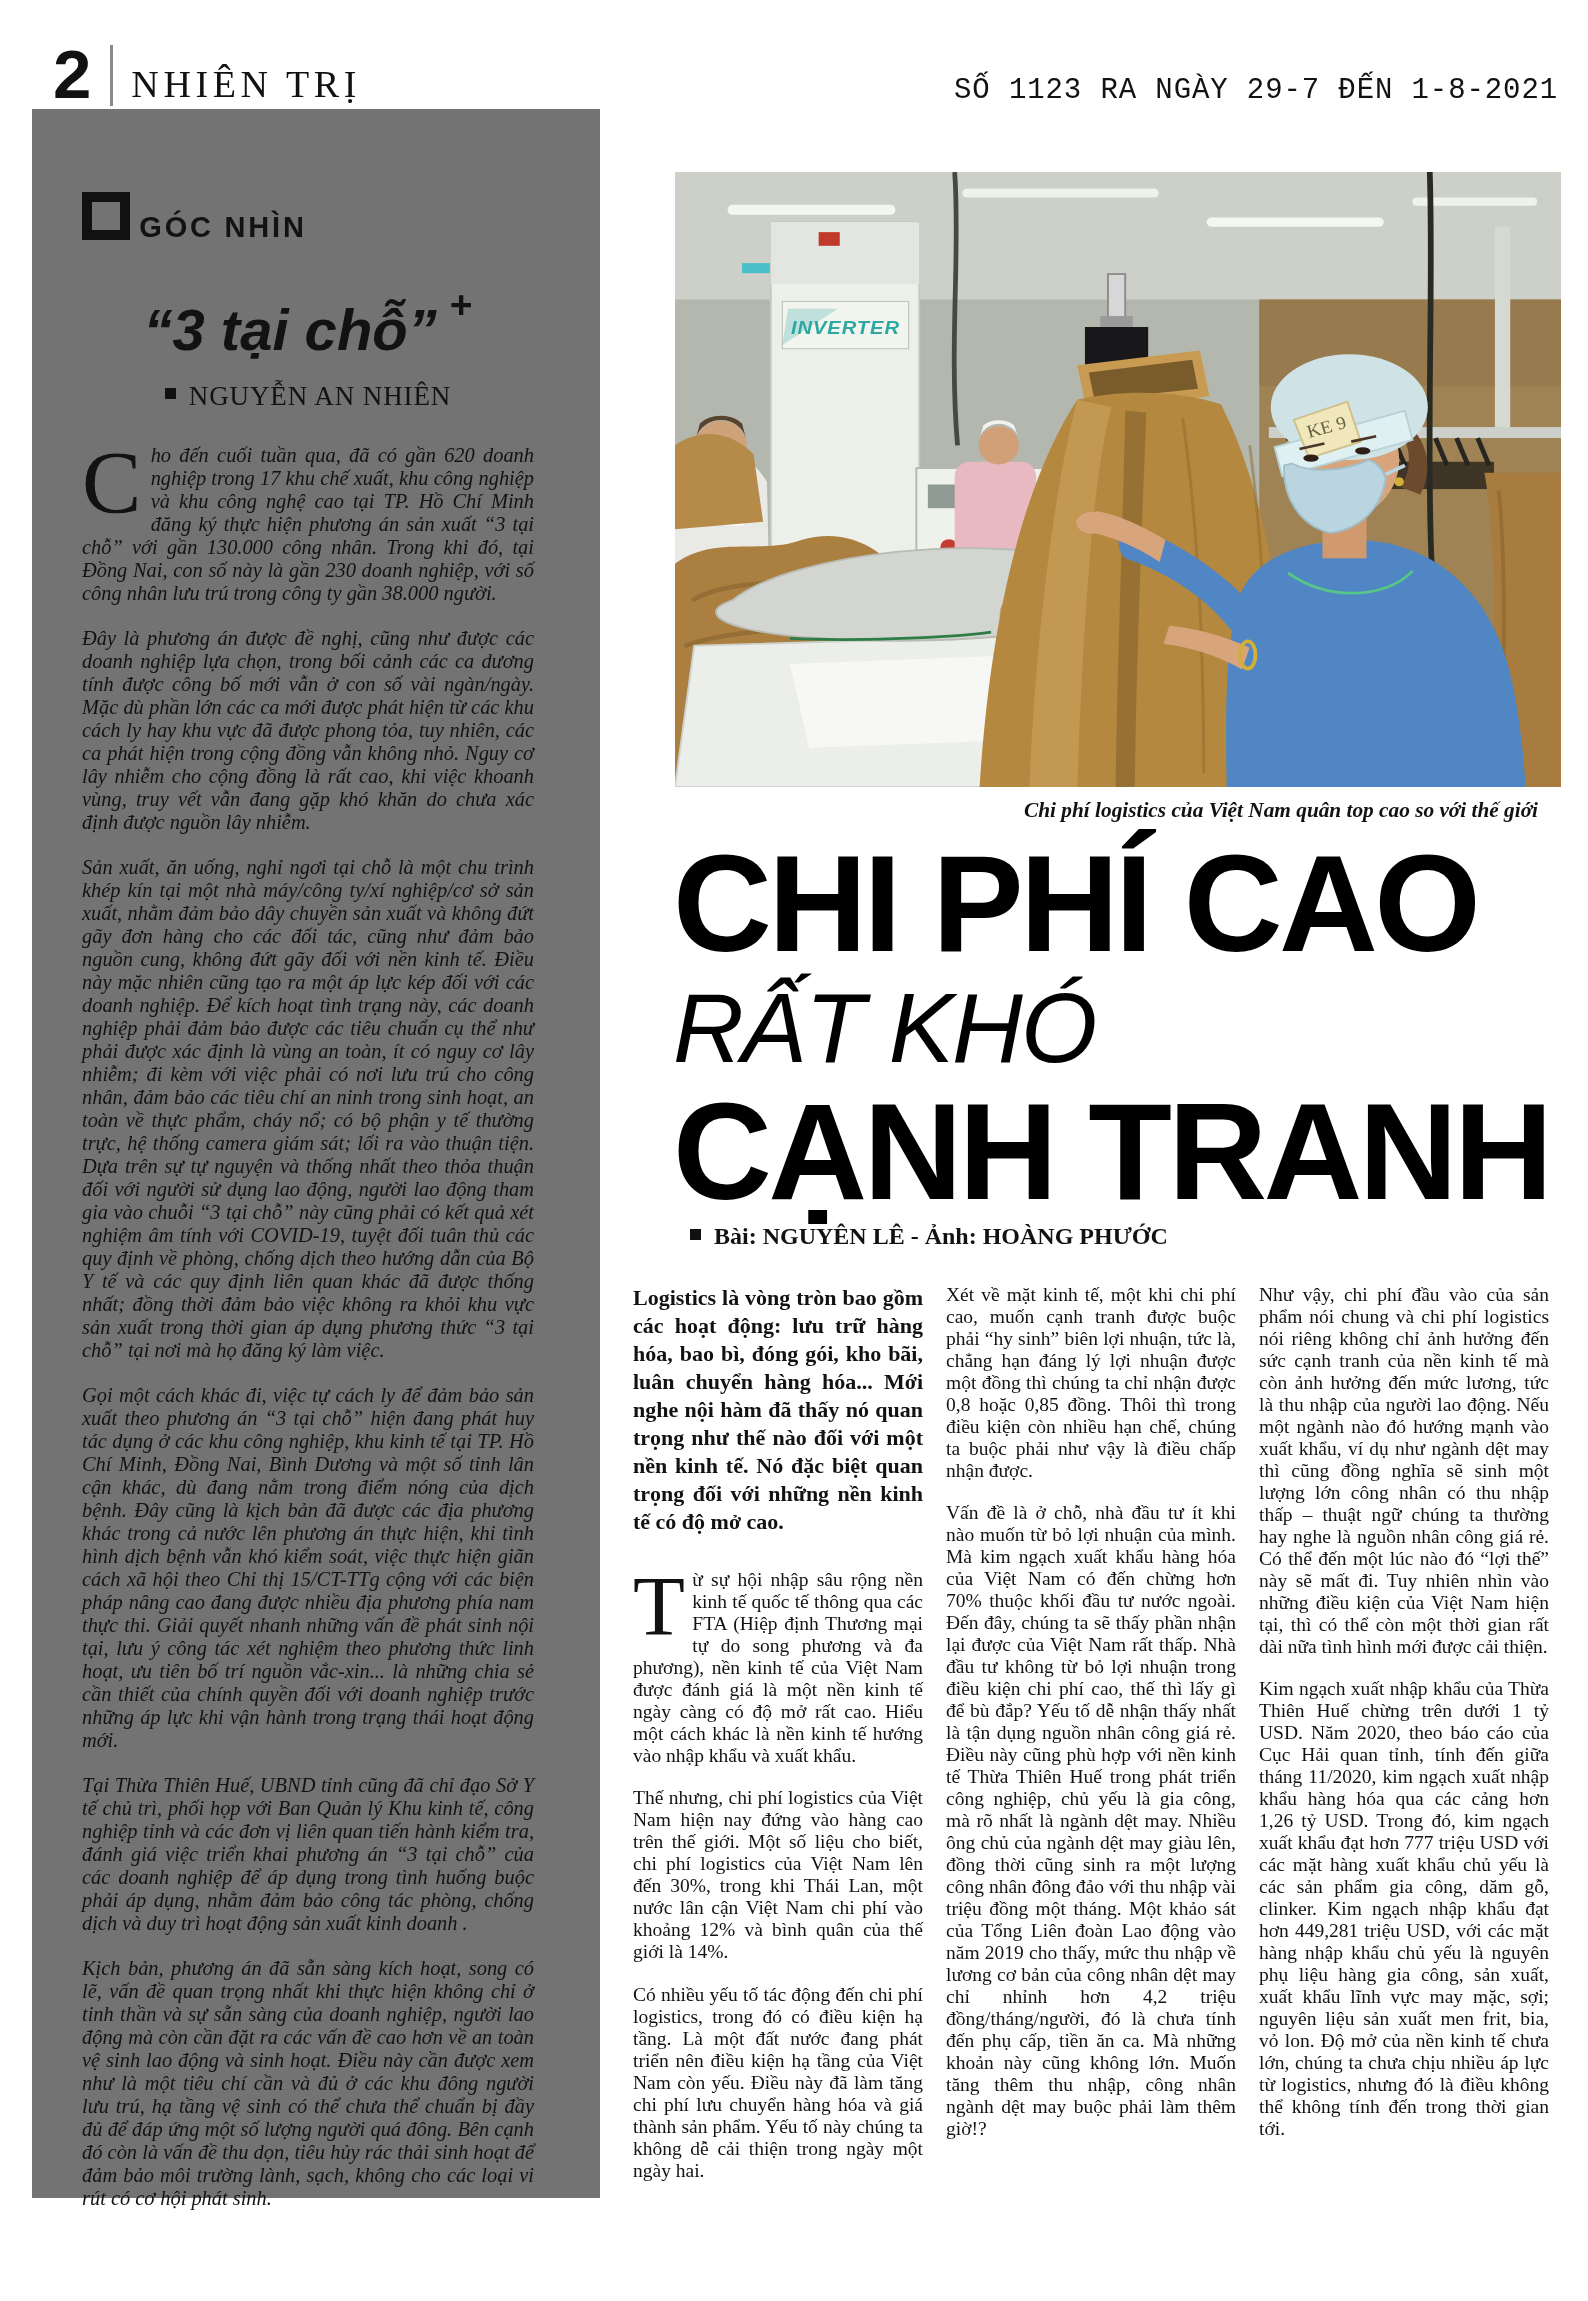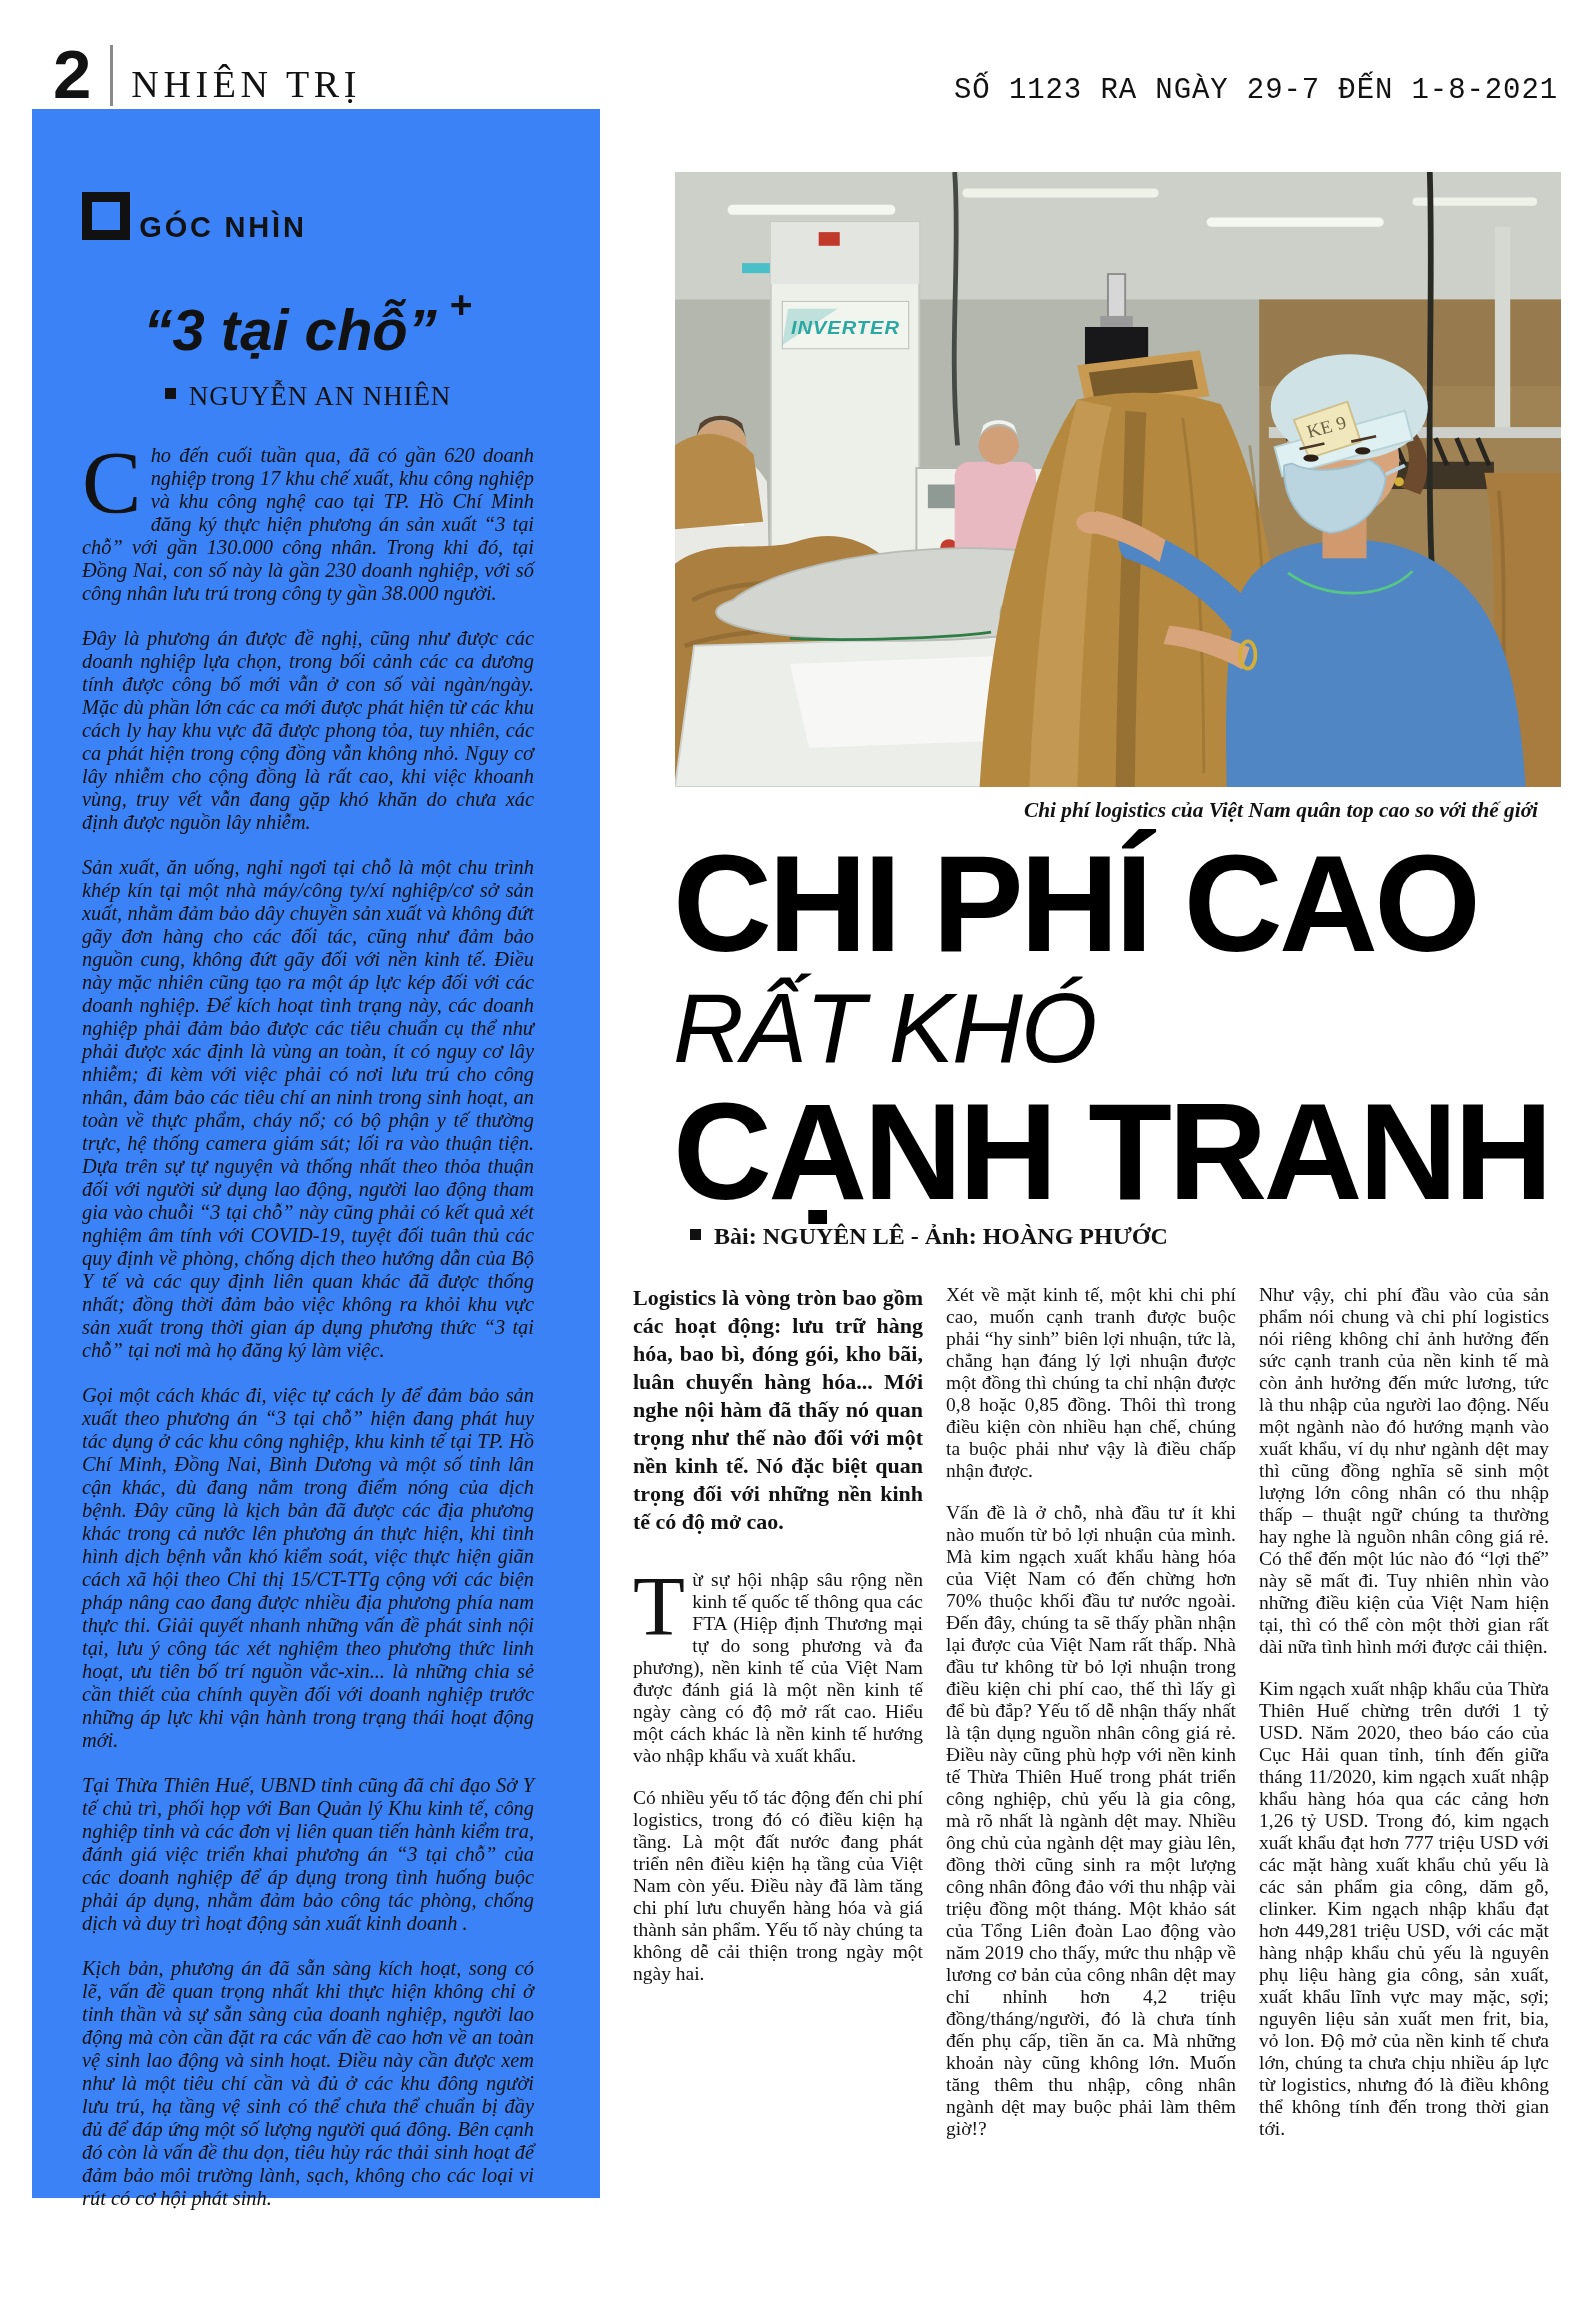--- a/index.html
+++ b/index.html
@@ -7,21 +7,21 @@
         font-family:"Liberation Serif",serif;color:#121212;}
 
   
   .masthead{position:absolute;left:53px;top:45px;display:flex;align-items:flex-end;gap:18.6px;}
   .page-number{font-family:"Liberation Sans",sans-serif;font-weight:bold;font-size:69px;line-height:.88;}
   .masthead-divider{width:2.8px;height:61px;background:#8a8a8a;}
   .section-title{font-size:38px;line-height:1;letter-spacing:4.6px;padding-bottom:2.8px;}
   .issue-line{position:absolute;right:31px;top:74px;font-size:29px;letter-spacing:0.9px;font-family:Liberation Mono, monospace;}
 
   
-  .opinion{position:absolute;left:32px;top:109px;width:568px;height:2089px;background:#3b82f6;box-sizing:border-box;
+  .opinion{position:absolute;left:32px;top:109px;width:568px;height:2089px;background:#737373;box-sizing:border-box;
            padding:83px 66px 0 50px;}
   .kicker-row{display:flex;align-items:flex-end;gap:9.3px;}
   .kicker-icon{width:28px;height:28px;border:10.2px solid #111;background:transparent;flex:0 0 auto;}
   .kicker-label{font-family:"Liberation Sans",sans-serif;font-weight:bold;font-size:29px;letter-spacing:2.8px;
                 margin-bottom:-3.7px;}
   .opinion-title{margin-top:45px;text-align:center;font-family:"Liberation Sans",sans-serif;
                  font-weight:bold;font-style:italic;font-size:58px;line-height:1;}
   .opinion-title sup{font-style:normal;font-size:39px;vertical-align:32px;margin-left:13px;}
   .opinion-author{margin-top:22px;text-align:center;font-weight:normal;font-size:27px;letter-spacing:0.9px;}
   .bullet-sq{display:inline-block;width:11px;height:11px;background:#111;margin-right:13px;vertical-align:5.6px;}
@@ -193,20 +193,21 @@
     <div class="hl-1">CHI PHÍ CAO</div>
     <div class="hl-2">RẤT KHÓ</div>
     <div class="hl-3">CẠNH TRANH</div>
   </div>
   <div class="byline"><span class="bullet-sq"></span><span>Bài: NGUYÊN LÊ - Ảnh: HOÀNG PHƯỚC</span></div>
 
   <div class="columns">
     <div class="col">
       <p class="lead">Logistics là vòng tròn bao gồm các hoạt động: lưu trữ hàng hóa, bao bì, đóng gói, kho bãi, luân chuyển hàng hóa... Mới nghe nội hàm đã thấy nó quan trọng như thế nào đối với một nền kinh tế. Nó đặc biệt quan trọng đối với những nền kinh tế có độ mở cao.</p>
       <p><span class="dropcap-t">T</span><span>ừ sự hội nhập sâu rộng nền kinh tế quốc tế thông qua các FTA (Hiệp định Thương mại tự do song phương và đa phương), nền kinh tế của Việt Nam được đánh giá là một nền kinh tế ngày càng có độ mở rất cao. Hiểu một cách khác là nền kinh tế hướng vào nhập khẩu và xuất khẩu.</span></p>
+      <p>Thế nhưng, chi phí logistics của Việt Nam hiện nay đứng vào hàng cao trên thế giới. Một số liệu cho biết, chi phí logistics của Việt Nam lên đến 30%, trong khi Thái Lan, một nước lân cận Việt Nam chi phí vào khoảng 12% và bình quân của thế giới là 14%.</p>
       <p>Có nhiều yếu tố tác động đến chi phí logistics, trong đó có điều kiện hạ tầng. Là một đất nước đang phát triển nên điều kiện hạ tầng của Việt Nam còn yếu. Điều này đã làm tăng chi phí lưu chuyển hàng hóa và giá thành sản phẩm. Yếu tố này chúng ta không dễ cải thiện trong ngày một ngày hai.</p>
     </div>
     <div class="col">
       <p>Xét về mặt kinh tế, một khi chi phí cao, muốn cạnh tranh được buộc phải “hy sinh” biên lợi nhuận, tức là, chẳng hạn đáng lý lợi nhuận được một đồng thì chúng ta chỉ nhận được 0,8 hoặc 0,85 đồng. Thôi thì trong điều kiện còn nhiều hạn chế, chúng ta buộc phải như vậy là điều chấp nhận được.</p>
       <p>Vấn đề là ở chỗ, nhà đầu tư ít khi nào muốn từ bỏ lợi nhuận của mình. Mà kim ngạch xuất khẩu hàng hóa của Việt Nam có đến chừng hơn 70% thuộc khối đầu tư nước ngoài. Đến đây, chúng ta sẽ thấy phần nhận lại được của Việt Nam rất thấp. Nhà đầu tư không từ bỏ lợi nhuận trong điều kiện chi phí cao, thế thì lấy gì để bù đắp? Yếu tố dễ nhận thấy nhất là tận dụng nguồn nhân công giá rẻ. Điều này cũng phù hợp với nền kinh tế Thừa Thiên Huế trong phát triển công nghiệp, chủ yếu là gia công, mà rõ nhất là ngành dệt may. Nhiều ông chủ của ngành dệt may giàu lên, đồng thời cũng sinh ra một lượng công nhân đông đảo với thu nhập vài triệu đồng một tháng. Một khảo sát của Tổng Liên đoàn Lao động vào năm 2019 cho thấy, mức thu nhập về lương cơ bản của công nhân dệt may chỉ nhỉnh hơn 4,2 triệu đồng/tháng/người, đó là chưa tính đến phụ cấp, tiền ăn ca. Mà những khoản này cũng không lớn. Muốn tăng thêm thu nhập, công nhân ngành dệt may buộc phải làm thêm giờ!?</p>
     </div>
     <div class="col">
       <p>Như vậy, chi phí đầu vào của sản phẩm nói chung và chi phí logistics nói riêng không chỉ ảnh hưởng đến sức cạnh tranh của nền kinh tế mà còn ảnh hưởng đến mức lương, tức là thu nhập của người lao động. Nếu một ngành nào đó hướng mạnh vào xuất khẩu, ví dụ như ngành dệt may thì cũng đồng nghĩa sẽ sinh một lượng lớn công nhân có thu nhập thấp – thuật ngữ chúng ta thường hay nghe là nguồn nhân công giá rẻ. Có thể đến một lúc nào đó “lợi thế” này sẽ mất đi. Tuy nhiên nhìn vào những điều kiện của Việt Nam hiện tại, thì có thể còn một thời gian rất dài nữa tình hình mới được cải thiện.</p>
       <p>Kim ngạch xuất nhập khẩu của Thừa Thiên Huế chừng trên dưới 1 tỷ USD. Năm 2020, theo báo cáo của Cục Hải quan tỉnh, tính đến giữa tháng 11/2020, kim ngạch xuất nhập khẩu hàng hóa qua các cảng hơn 1,26 tỷ USD. Trong đó, kim ngạch xuất khẩu đạt hơn 777 triệu USD với các mặt hàng xuất khẩu chủ yếu là các sản phẩm gia công, dăm gỗ, clinker. Kim ngạch nhập khẩu đạt hơn 449,281 triệu USD, với các mặt hàng nhập khẩu chủ yếu là nguyên phụ liệu hàng gia công, sản xuất, xuất khẩu lĩnh vực may mặc, sợi; nguyên liệu sản xuất men frit, bia, vỏ lon. Độ mở của nền kinh tế chưa lớn, chúng ta chưa chịu nhiều áp lực từ logistics, nhưng đó là điều không thể không tính đến trong thời gian tới.</p>
     </div>

